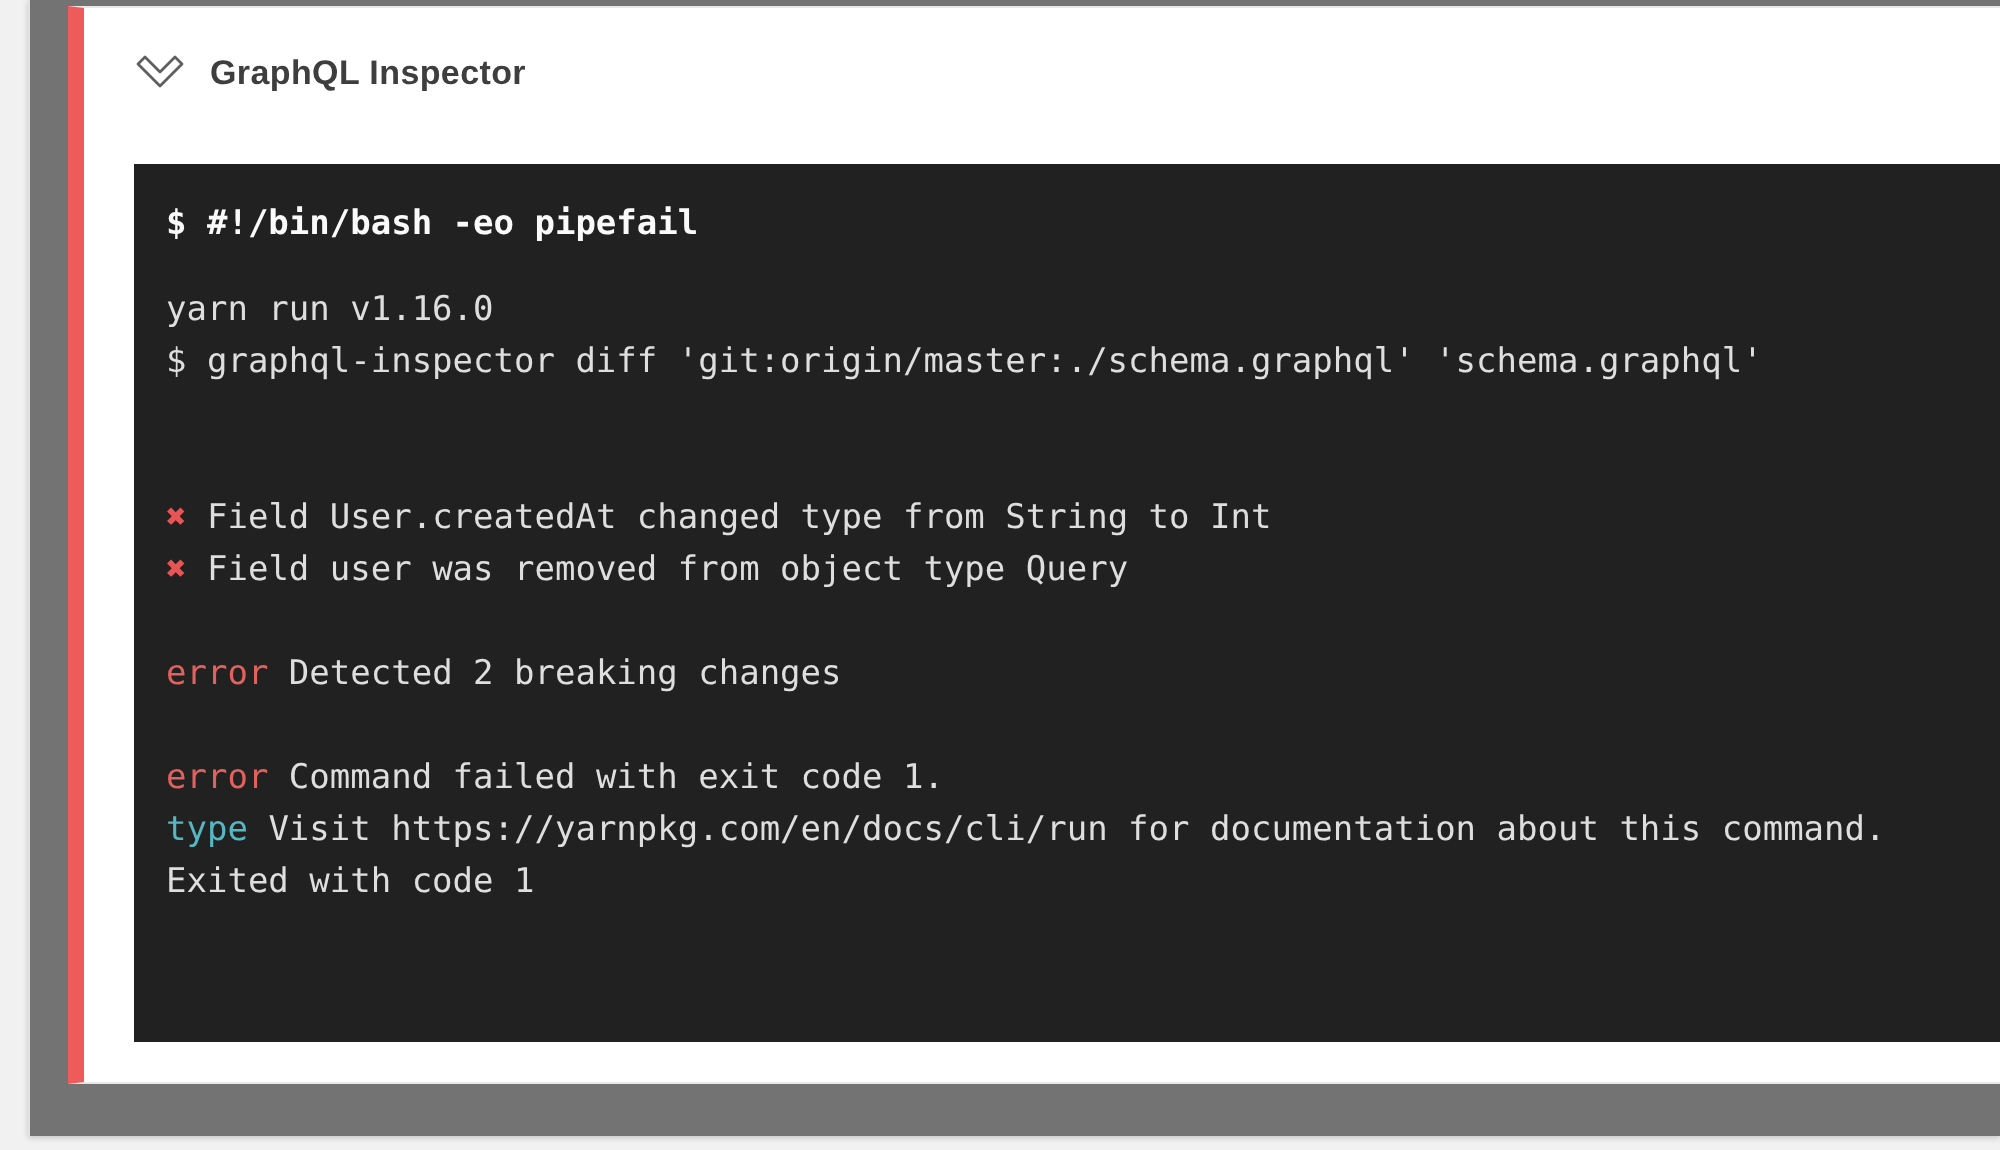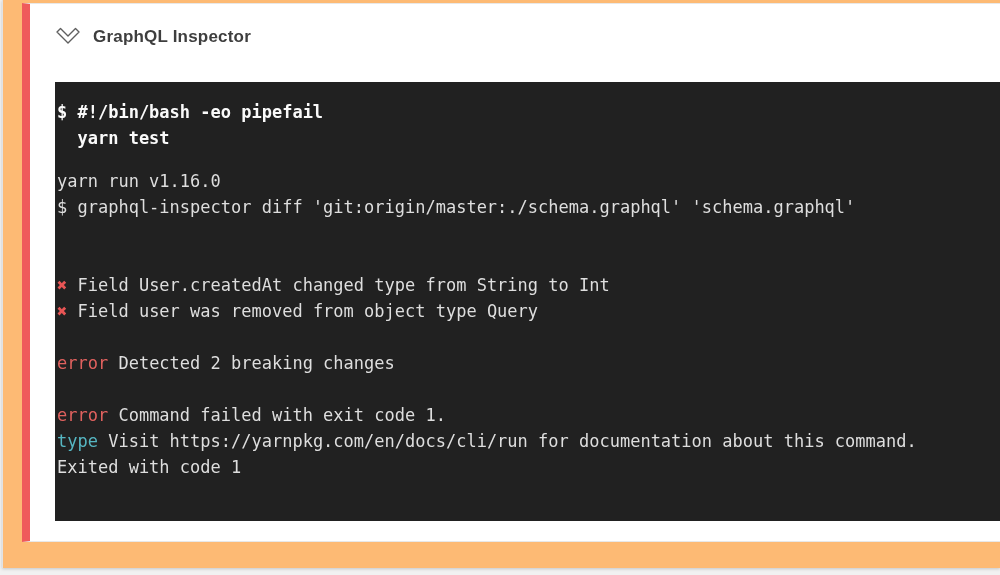--- a/index.html
+++ b/index.html
@@ -4,23 +4,23 @@
 <style>
   * { margin: 0; padding: 0; box-sizing: border-box; }
   html, body {
     width: 1000px; height: 575px;
     overflow: hidden;
     font-family: "Liberation Sans", sans-serif;
     background: var(--page-bg, #f1f1f1);
   }
   .main-panel {
     position: absolute;
-    left: 2px; top: 0; right: 0;
+    left: 14px; top: 0; right: 0;
     height: 568px;
-    background: #fdba74;
+    background: #737373;
     border-left: 1px solid var(--gutter-border, #e2e2e2);
     box-shadow: 0 1px 3px rgba(0,0,0,0.18);
   }
   .build-step-card {
     position: absolute;
     left: 19px; top: 3px; right: 0;
     height: 539px;
     background: #ffffff;
     border-top: 1px solid var(--card-border, #e8e8e8);
     border-bottom: 1px solid var(--card-border, #e8e8e8);
@@ -41,21 +41,21 @@
     margin-left: 12px;
     font-size: 17px;
     font-weight: bold;
     color: #3e3e3e;
     letter-spacing: 0.2px;
   }
   .terminal {
     margin: 34px 0 0 25px;
     height: 439px;
     background: var(--terminal-bg, #212121);
-    padding: 17px 2px;
+    padding: 17px 16px;
     overflow: hidden;
     font-family: "DejaVu Sans Mono", "Liberation Mono", monospace;
     font-size: 17px;
     color: var(--term-text, #dedede);
   }
   .term-line {
     height: 26px;
     line-height: 26px;
     white-space: pre;
   }
@@ -75,21 +75,20 @@
     <div class="card-header">
       <span class="chevron-wrap">
         <svg width="26" height="20" viewBox="0 0 26 20" aria-hidden="true">
           <path d="M2 5 L13 16 L24 5 L20.5 1.5 L13 9 L5.5 1.5 Z" fill="none" stroke="#5f5f5f" stroke-width="1.4" stroke-linejoin="round"></path>
         </svg>
       </span>
       <span class="step-title">GraphQL Inspector</span>
     </div>
     <div class="terminal">
         <div class="term-line "><span class="seg-bold">$ #!/bin/bash -eo pipefail</span></div>
-        <div class="term-line "><span class="seg-bold">  yarn test</span></div>
         <div class="term-line gap"></div>
         <div class="term-line "><span class="seg-plain">yarn run v1.16.0</span></div>
         <div class="term-line "><span class="seg-plain">$ graphql-inspector diff 'git:origin/master:./schema.graphql' 'schema.graphql'</span></div>
         <div class="term-line blank"></div>
         <div class="term-line blank"></div>
         <div class="term-line "><span class="seg-cross">✖</span><span class="seg-plain"> Field User.createdAt changed type from String to Int</span></div>
         <div class="term-line "><span class="seg-cross">✖</span><span class="seg-plain"> Field user was removed from object type Query</span></div>
         <div class="term-line blank"></div>
         <div class="term-line "><span class="seg-error">error</span><span class="seg-plain"> Detected 2 breaking changes</span></div>
         <div class="term-line blank"></div>

